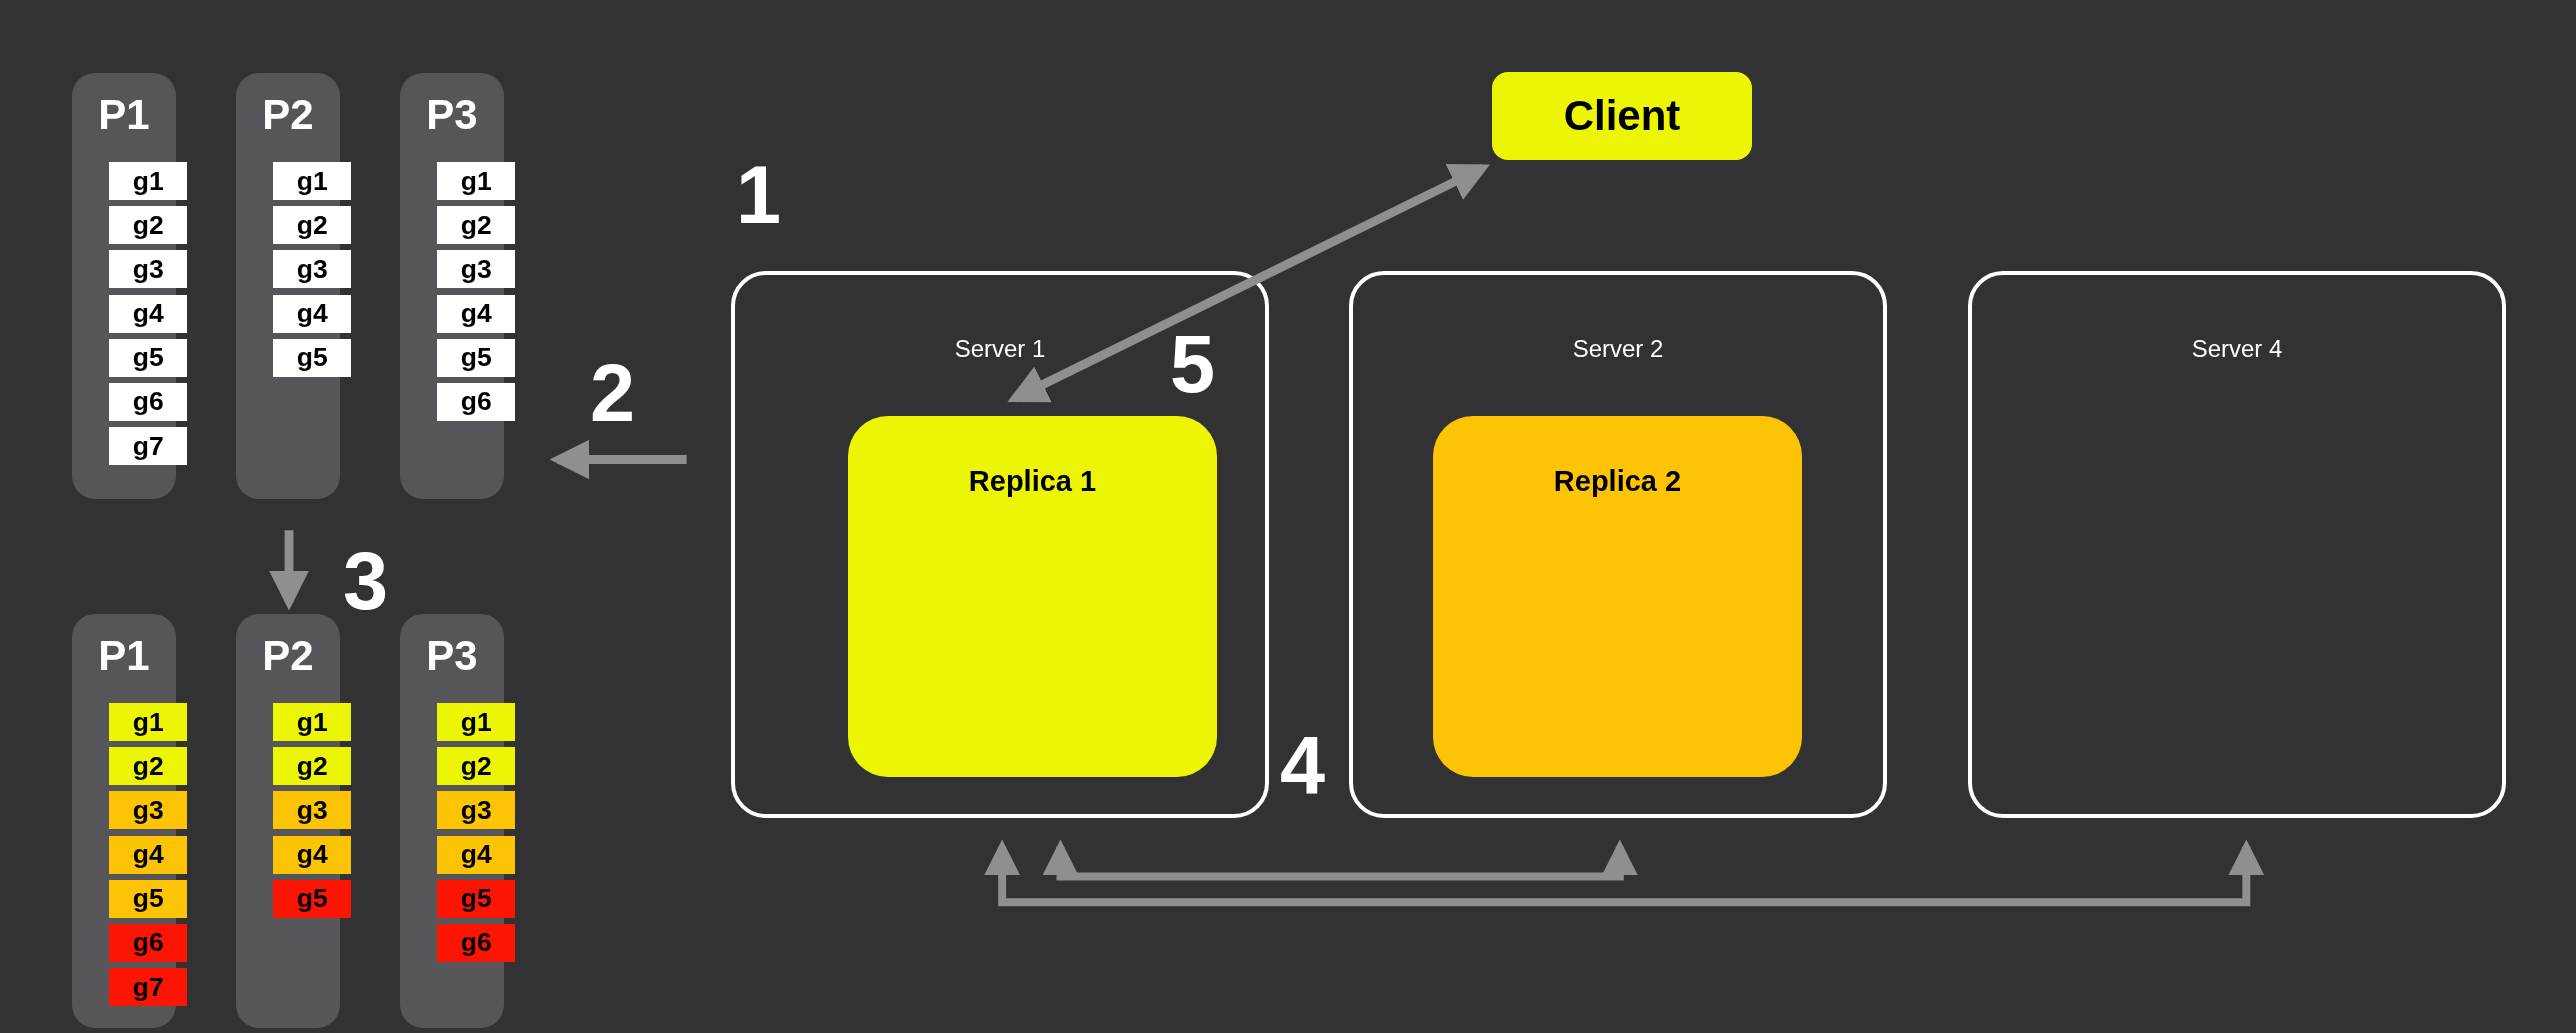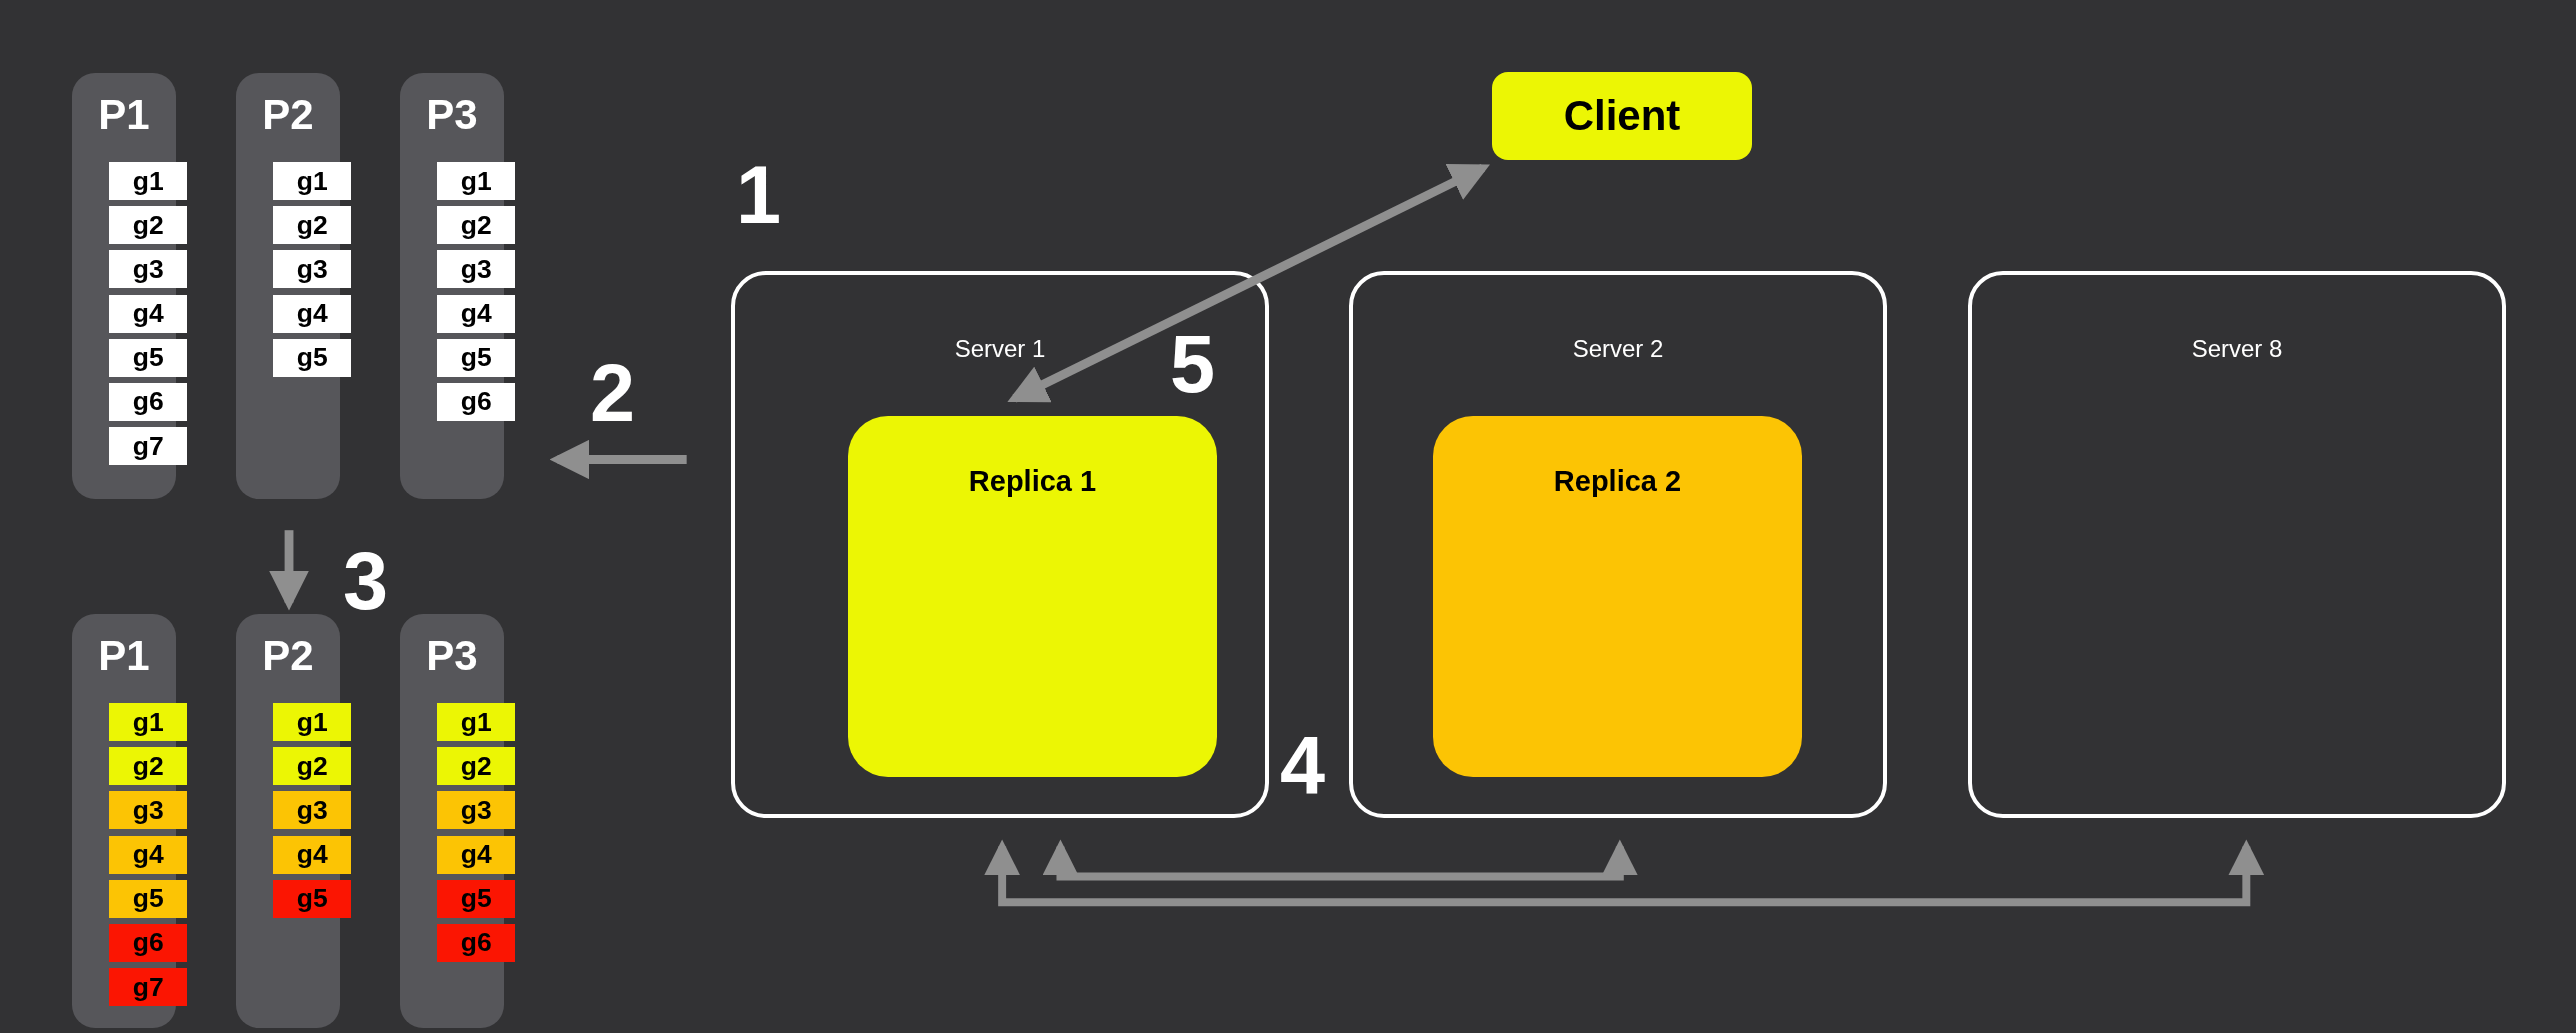--- a/index.html
+++ b/index.html
@@ -150,21 +150,21 @@
           <div class="replica-label">Replica 1</div>
         </div>
       </div>
       <div class="server" style="left: 1349px;">
         <div class="server-title">Server 2</div>
         <div class="replica" style="background: rgb(252, 196, 4);">
           <div class="replica-label">Replica 2</div>
         </div>
       </div>
       <div class="server" style="left: 1968px;">
-        <div class="server-title">Server 8</div>
+        <div class="server-title">Server 4</div>
       </div>
     </div>
 
   <div class="client" id="client-box" style="background: rgb(236, 246, 4);">Client</div>
 
   <div class="stepnum" style="left:736px;top:155px">1</div>
   <div class="stepnum" style="left:590px;top:353px">2</div>
   <div class="stepnum" style="left:343px;top:541px">3</div>
   <div class="stepnum" style="left:1280px;top:725px">4</div>
   <div class="stepnum" style="left:1170px;top:324px">5</div>

